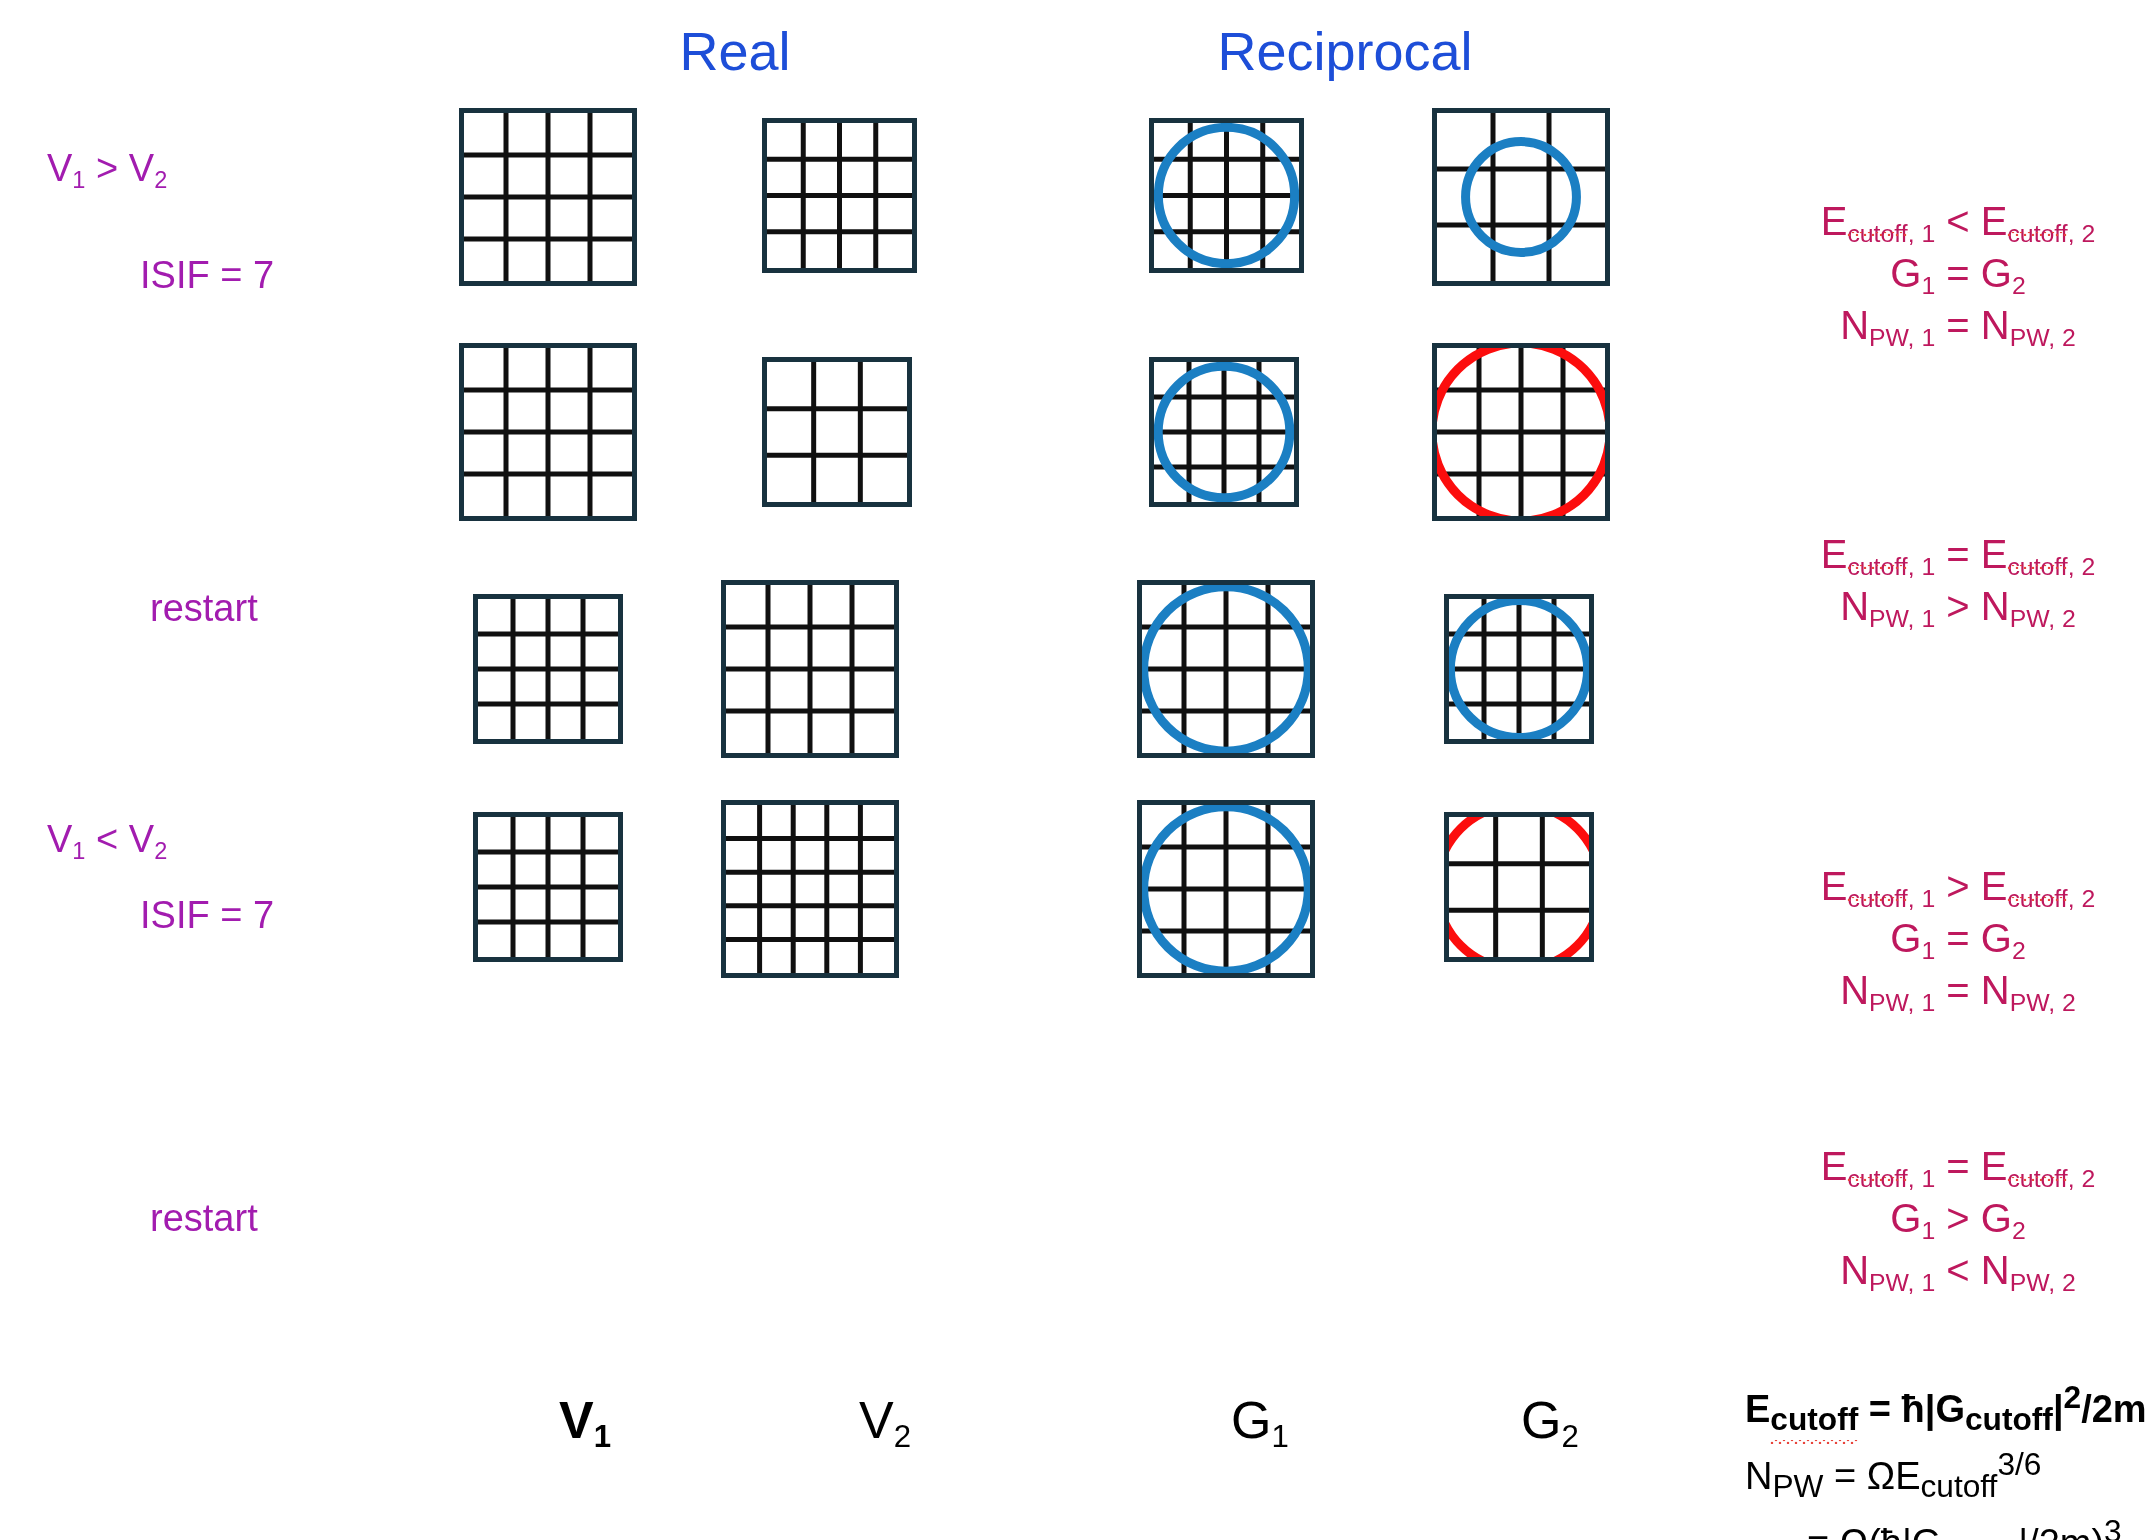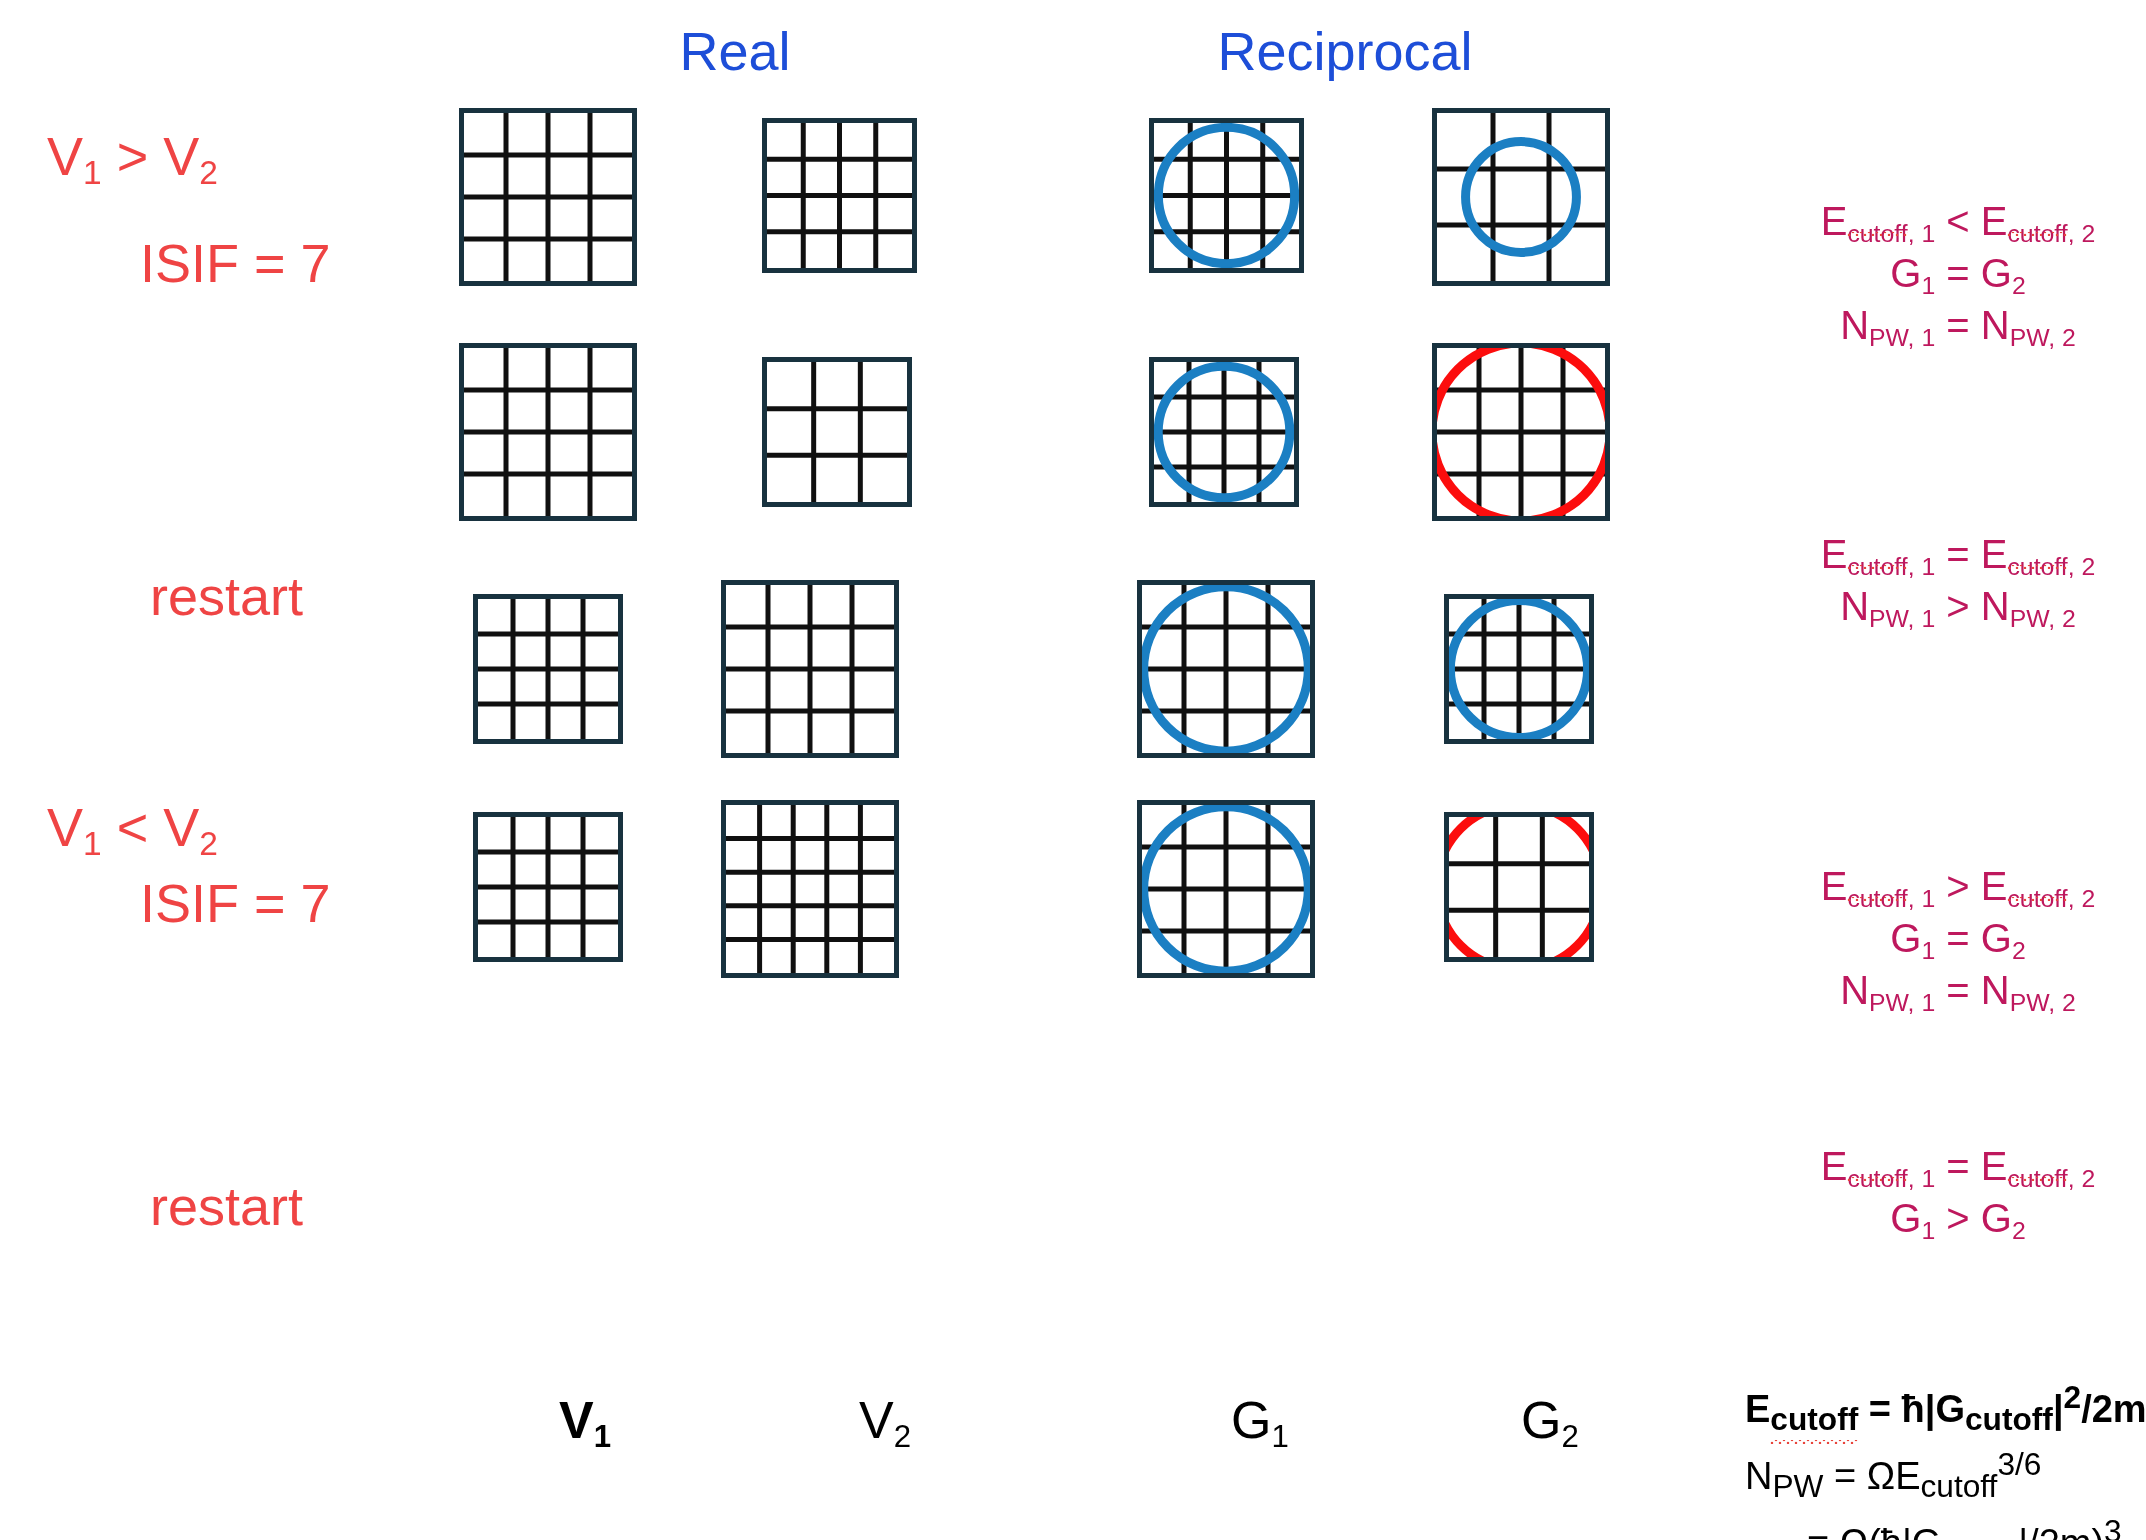--- a/index.html
+++ b/index.html
@@ -23,23 +23,24 @@
   
   .col-header {
     font-size: 54px;
     color: #1d4ed8;
     white-space: nowrap;
     text-align: center;
   }
 
   
   .row-label {
-    font-size: 54px;
-    color: #ef4444;
-    white-space: nowrap;
+    font-size: 38px;
+    color: #a21caf;
+    white-space: nowrap;
+    margin-top: 22px;
   }
   .row-label sub, .eq sub {
     font-size: 0.62em;
     vertical-align: -0.28em;
     line-height: 0;
   }
 
   
   .bottom-label {
     font-size: 52px;
@@ -293,20 +294,21 @@
 
   <div class="abs eq-block" style="left:1770px; top:860px; width:376px;">
     <div class="eq">E<sub><span class="sq">cutoff</span>, 1</sub> &gt; E<sub><span class="sq">cutoff</span>, 2</sub></div>
     <div class="eq">G<sub>1</sub> = G<sub>2</sub></div>
     <div class="eq">N<sub>PW, 1</sub> = N<sub>PW, 2</sub></div>
   </div>
 
   <div class="abs eq-block" style="left:1770px; top:1140px; width:376px;">
     <div class="eq">E<sub><span class="sq">cutoff</span>, 1</sub> = E<sub><span class="sq">cutoff</span>, 2</sub></div>
     <div class="eq">G<sub>1</sub> &gt; G<sub>2</sub></div>
+    <div class="eq">N<sub>PW, 1</sub> &lt; N<sub>PW, 2</sub></div>
   </div>
 
   <div class="abs bottom-label" style="left:490px; top:1390px; width:190px;font-weight:bold;">V<sub>1</sub></div>
   <div class="abs bottom-label" style="left:790px; top:1390px; width:190px;">V<sub>2</sub></div>
   <div class="abs bottom-label" style="left:1165px; top:1390px; width:190px;">G<sub>1</sub></div>
   <div class="abs bottom-label" style="left:1455px; top:1390px; width:190px;">G<sub>2</sub></div>
 
   <div class="abs" style="left:1745px; top:1375px; width:401px; text-align:left;">
     <div class="eq-formula" style="text-align:right;font-weight:bold;">E<sub><span class="sq">cutoff</span></sub> = ħ|G<sub>cutoff</sub>|<sup>2</sup>/2m</div>
     <div class="eq-formula" style="text-align:left;">N<sub>PW</sub> = ΩE<sub>cutoff</sub><sup>3/6</sup></div>

